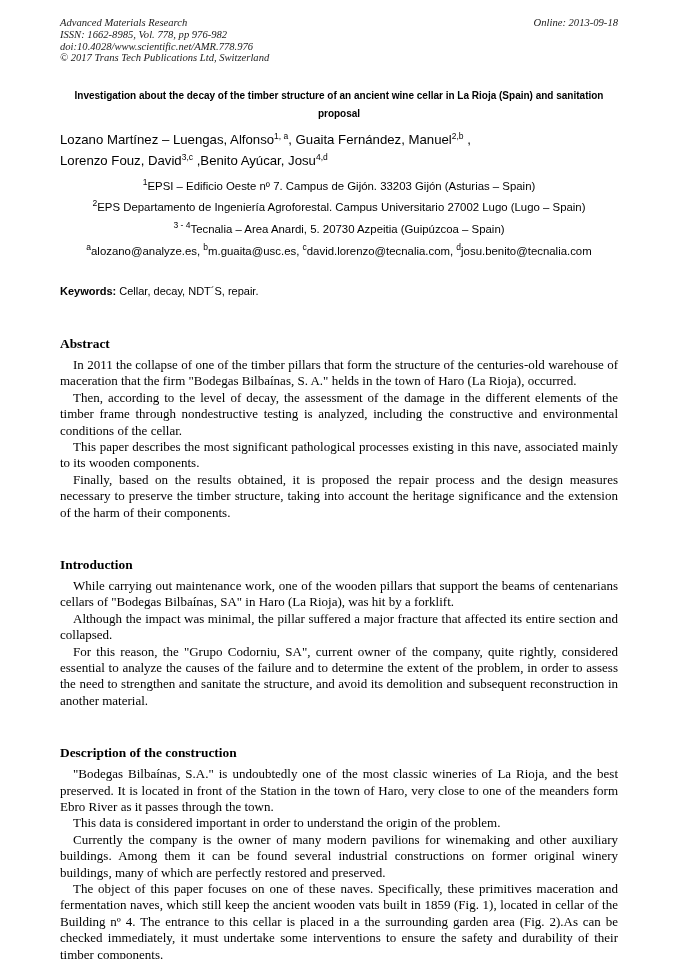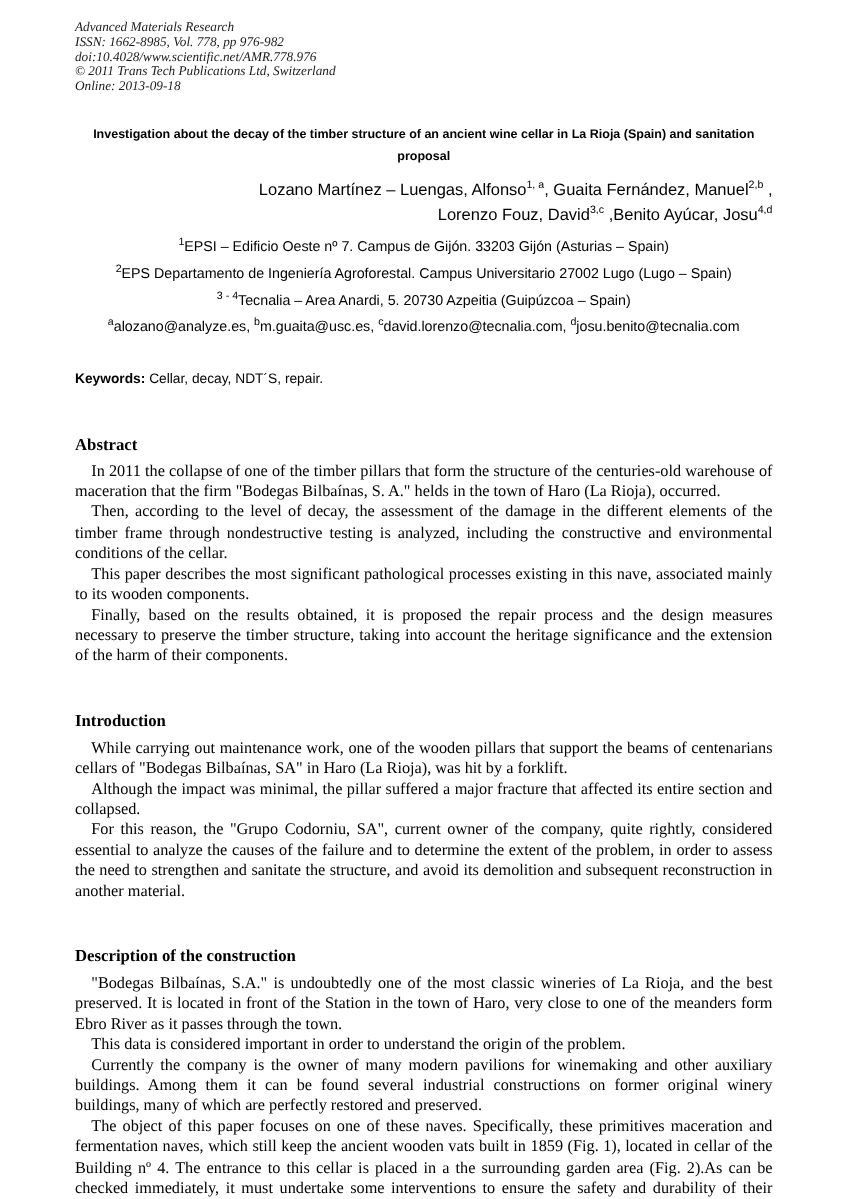--- a/index.html
+++ b/index.html
@@ -17,37 +17,36 @@
   }
   
   .jheader {
     display: flex;
     justify-content: space-between;
     align-items: flex-start;
     font-style: italic;
     font-size: 10.6px;
     line-height: 11.8px;
     color: #1a1a1a;
-    flex-direction: column;
   }
   .jheader .left div { white-space: nowrap; }
   .jheader .right { white-space: nowrap; }
 
   
   .title {
     margin-top: 23px;
     text-align: center;
     font-family: "Liberation Sans", sans-serif;
     font-weight: bold;
     font-size: 10px;
     line-height: 18px;
   }
   .authors {
     margin-top: 7px;
-    text-align: right;
+    text-align: left;
     font-family: "Liberation Sans", sans-serif;
     font-size: 13.2px;
     line-height: 20.5px;
   }
   .authors sup, .affil sup, .emails sup { font-size: 8.5px; line-height: 0; }
 
   .affils { margin-top: 5px; }
   .affil, .emails {
     text-align: center;
     font-family: "Liberation Sans", sans-serif;
@@ -84,21 +83,21 @@
 </head>
 <body>
 
 <div class="page">
 
   <div class="jheader">
     <div class="left">
       <div>Advanced Materials Research</div>
       <div>ISSN: 1662-8985, Vol. 778, pp 976-982</div>
       <div>doi:10.4028/www.scientific.net/AMR.778.976</div>
-      <div>© 2011 Trans Tech Publications Ltd, Switzerland</div>
+      <div>© 2017 Trans Tech Publications Ltd, Switzerland</div>
     </div>
     <div class="right">Online: 2013-09-18</div>
   </div>
 
   <div class="title">Investigation about the decay of the timber structure of an ancient wine cellar in La Rioja (Spain) and sanitation proposal</div>
 
   <div class="authors">
     <span>Lozano Martínez – Luengas, Alfonso</span><sup>1, a</sup><span>, Guaita Fernández, Manuel</span><sup>2,b</sup><span> ,</span><br>
     <span>Lorenzo Fouz, David</span><sup>3,c</sup><span> ,Benito Ayúcar, Josu</span><sup>4,d</sup>
   </div>

